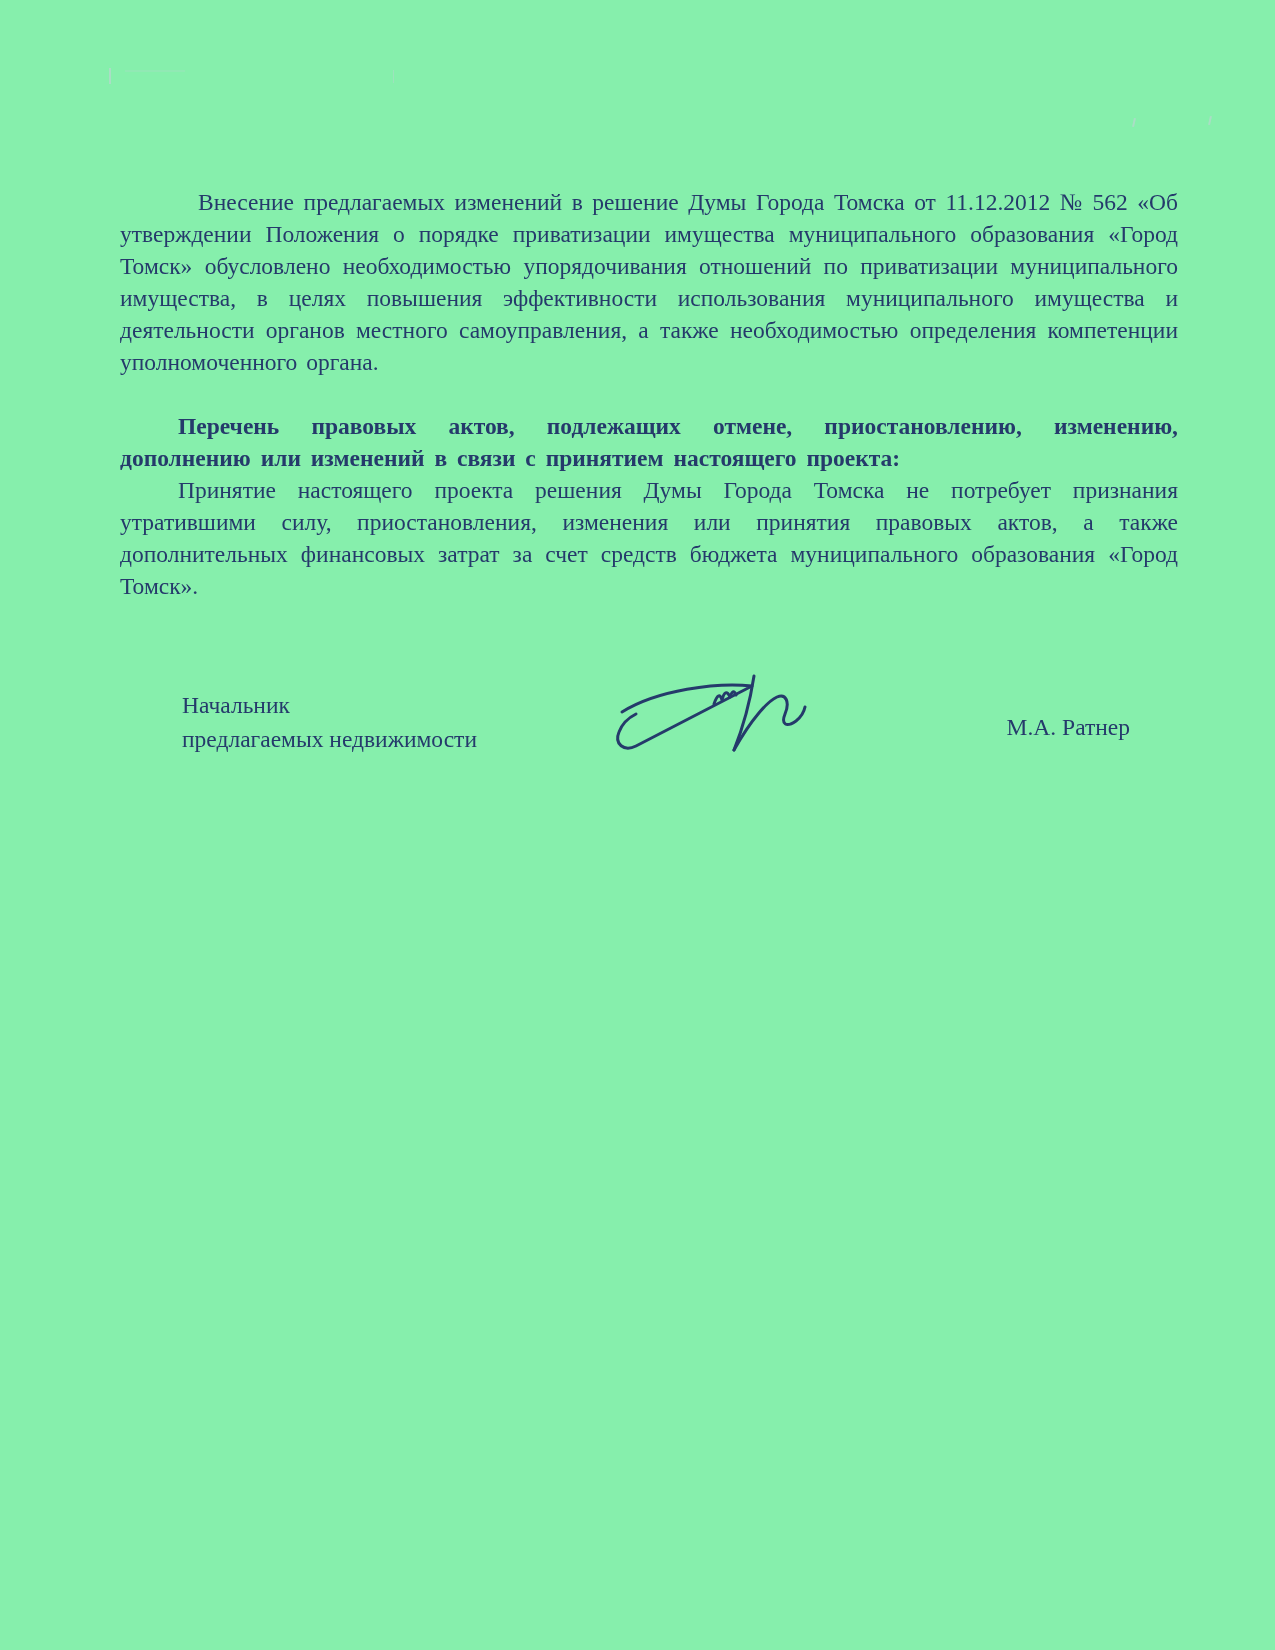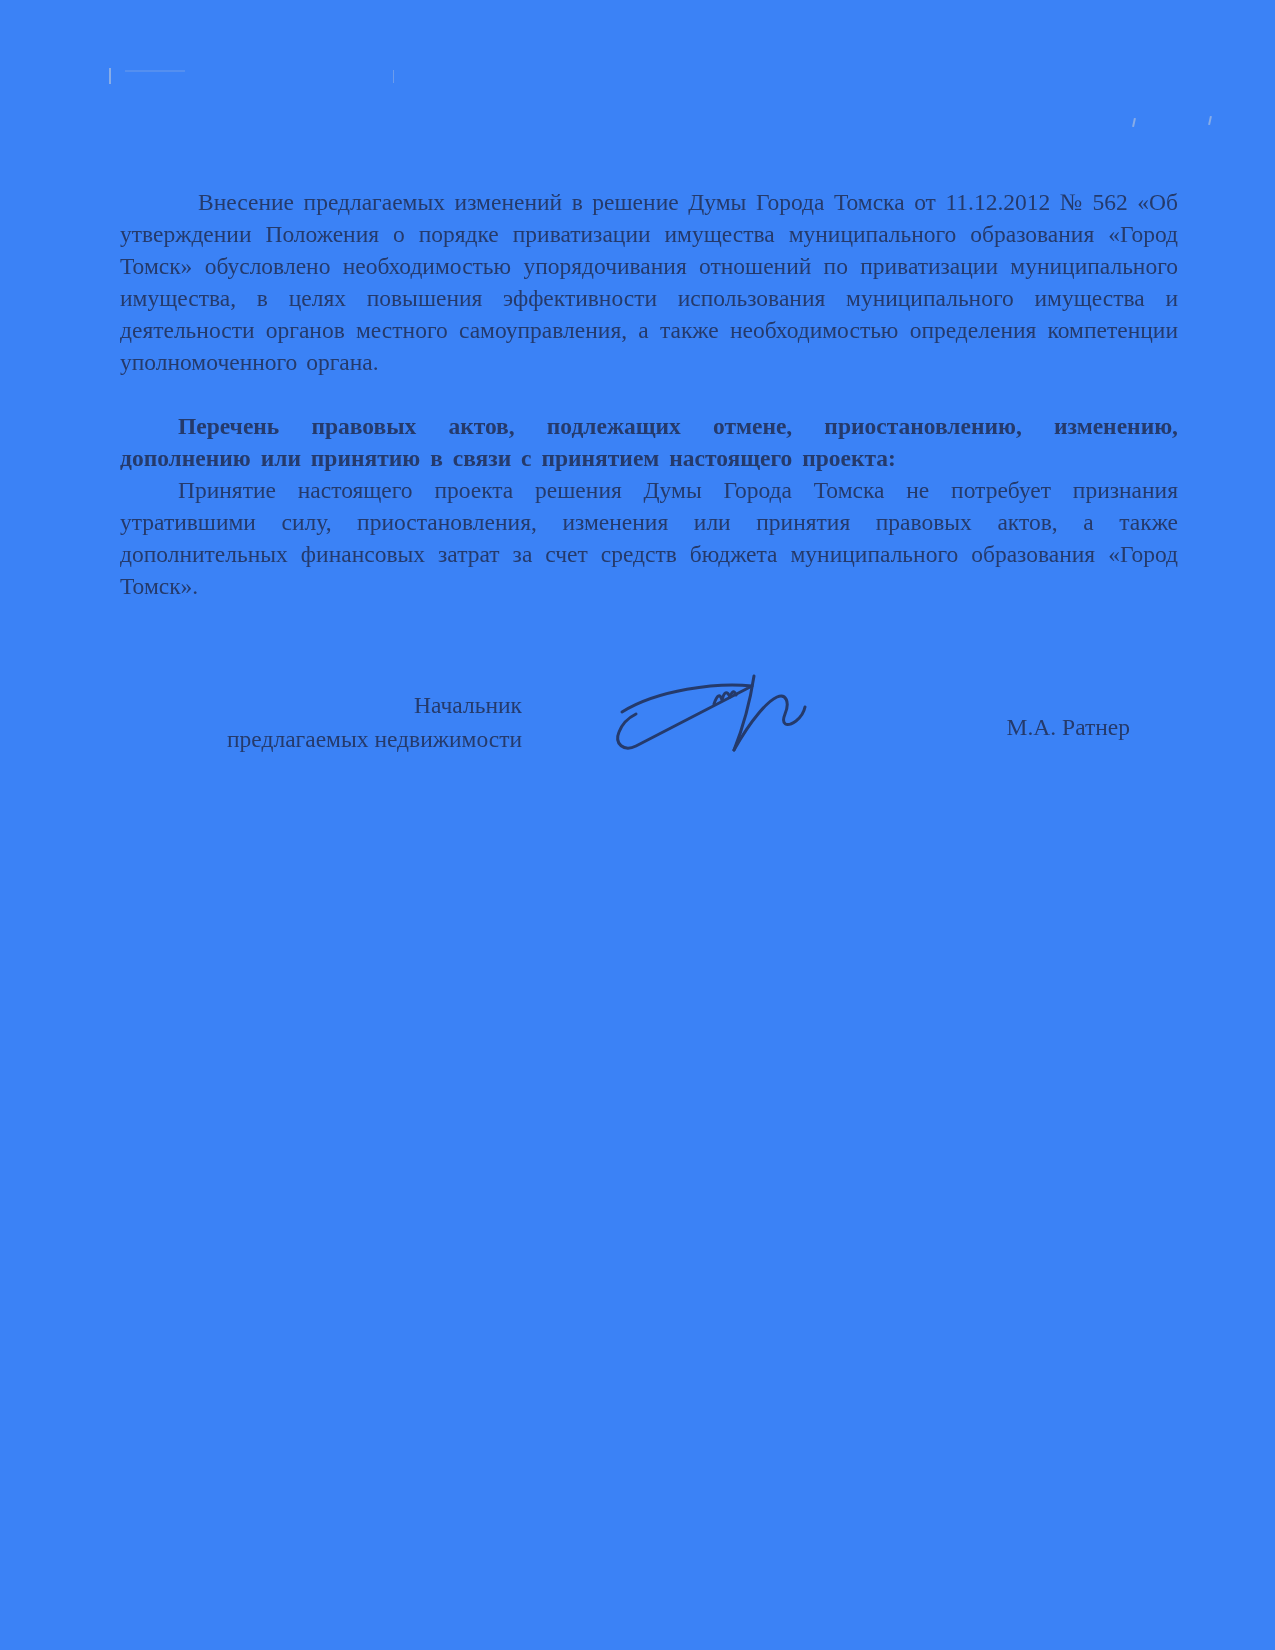--- a/index.html
+++ b/index.html
@@ -4,21 +4,21 @@
 <style>
   html, body {
     margin: 0;
     padding: 0;
     background: #ffffff;
   }
   .page {
     position: relative;
     width: 1275px;
     height: 1650px;
-    background: #3b82f6;
+    background: #86efac;
     font-family: "Liberation Serif", serif;
     color: var(--ink, #253a6b);
     overflow: hidden;
   }
   .content {
     position: absolute;
     top: 186px;
     left: 120px;
     width: 1058px;
   }
@@ -35,21 +35,20 @@
     text-indent: 58px;
     margin-top: 32px;
     word-spacing: 4px;
   }
   .para-after-heading { text-indent: 58px; font-family: Liberation Serif, serif; }
   .sig-row {
     display: flex;
     align-items: flex-start;
     margin-top: 86px;
     padding-left: 62px;
-    text-align: right;
   }
   .sig-titles {
     width: 340px;
     font-size: 23.5px;
     line-height: 34px;
   }
   .sig-graphic {
     margin-left: 80px;
     margin-top: -14px;
   }
@@ -80,21 +79,21 @@
   <div class="artifact a1"></div>
   <div class="artifact a2"></div>
   <div class="artifact a3"></div>
   <div class="artifact a4"></div>
   <div class="artifact a5"></div>
 
   <div class="content">
 
     <p class="para">Внесение предлагаемых изменений в решение Думы Города Томска от 11.12.2012 № 562 «Об утверждении Положения о порядке приватизации имущества муниципального образования «Город Томск» обусловлено необходимостью  упорядочивания отношений по приватизации муниципального имущества, в целях повышения эффективности использования муниципального имущества и деятельности органов местного самоуправления, а также  необходимостью определения компетенции уполномоченного органа.</p>
 
-    <p class="heading">Перечень правовых актов, подлежащих отмене, приостановлению, изменению, дополнению или принятию в связи с принятием настоящего проекта:</p>
+    <p class="heading">Перечень правовых актов, подлежащих отмене, приостановлению, изменению, дополнению или изменений в связи с принятием настоящего проекта:</p>
 
     <p class="para para-after-heading">Принятие настоящего проекта решения Думы Города Томска не потребует признания утратившими силу, приостановления, изменения или принятия правовых актов, а также дополнительных финансовых затрат за счет средств бюджета муниципального образования «Город Томск».</p>
 
     <div class="sig-row">
 
       <div class="sig-titles">
         <div>Начальник</div>
         <div>предлагаемых недвижимости</div>
       </div>
 

